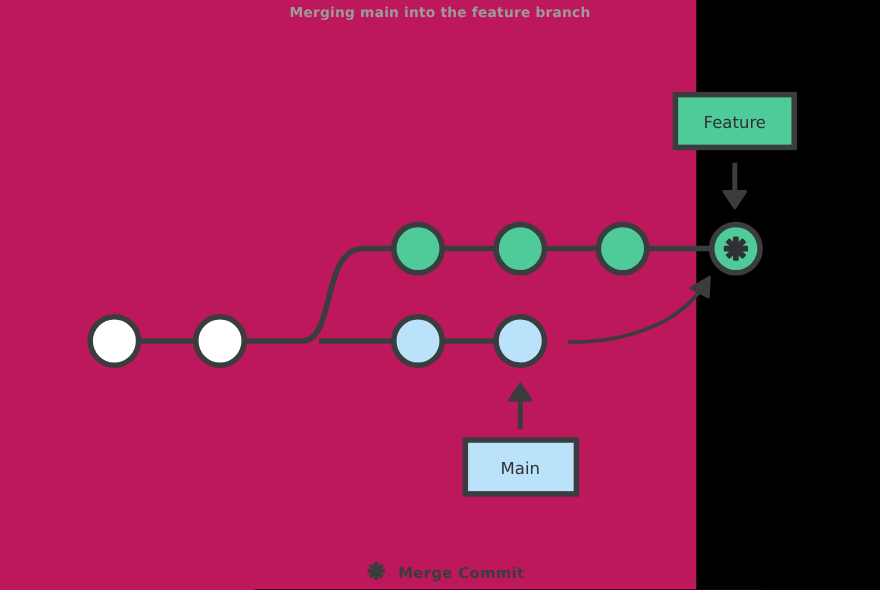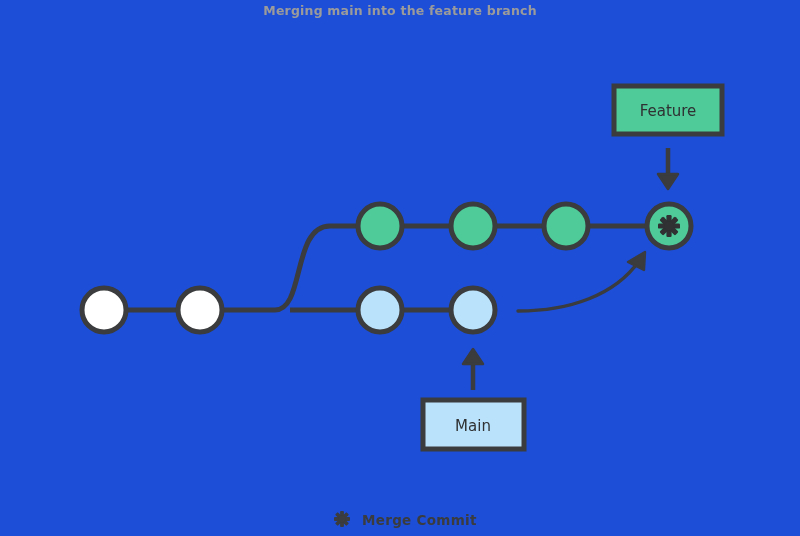--- a/index.html
+++ b/index.html
@@ -8,23 +8,23 @@
     background: #000000;
   }
   body {
     width: 800px;
     height: 536px;
     overflow: hidden;
     font-family: "DejaVu Sans", "Liberation Sans", sans-serif;
   }
   #stage {
     position: relative;
-    width: 800px;
+    width: 633px;
     height: 536px;
-    background: #1d4ed8;
+    background: #be185d;
   }
   #diagram-svg {
     position: absolute;
     left: 0;
     top: 0;
     width: 800px;
     height: 536px;
     display: block;
   }
   .title-text {

